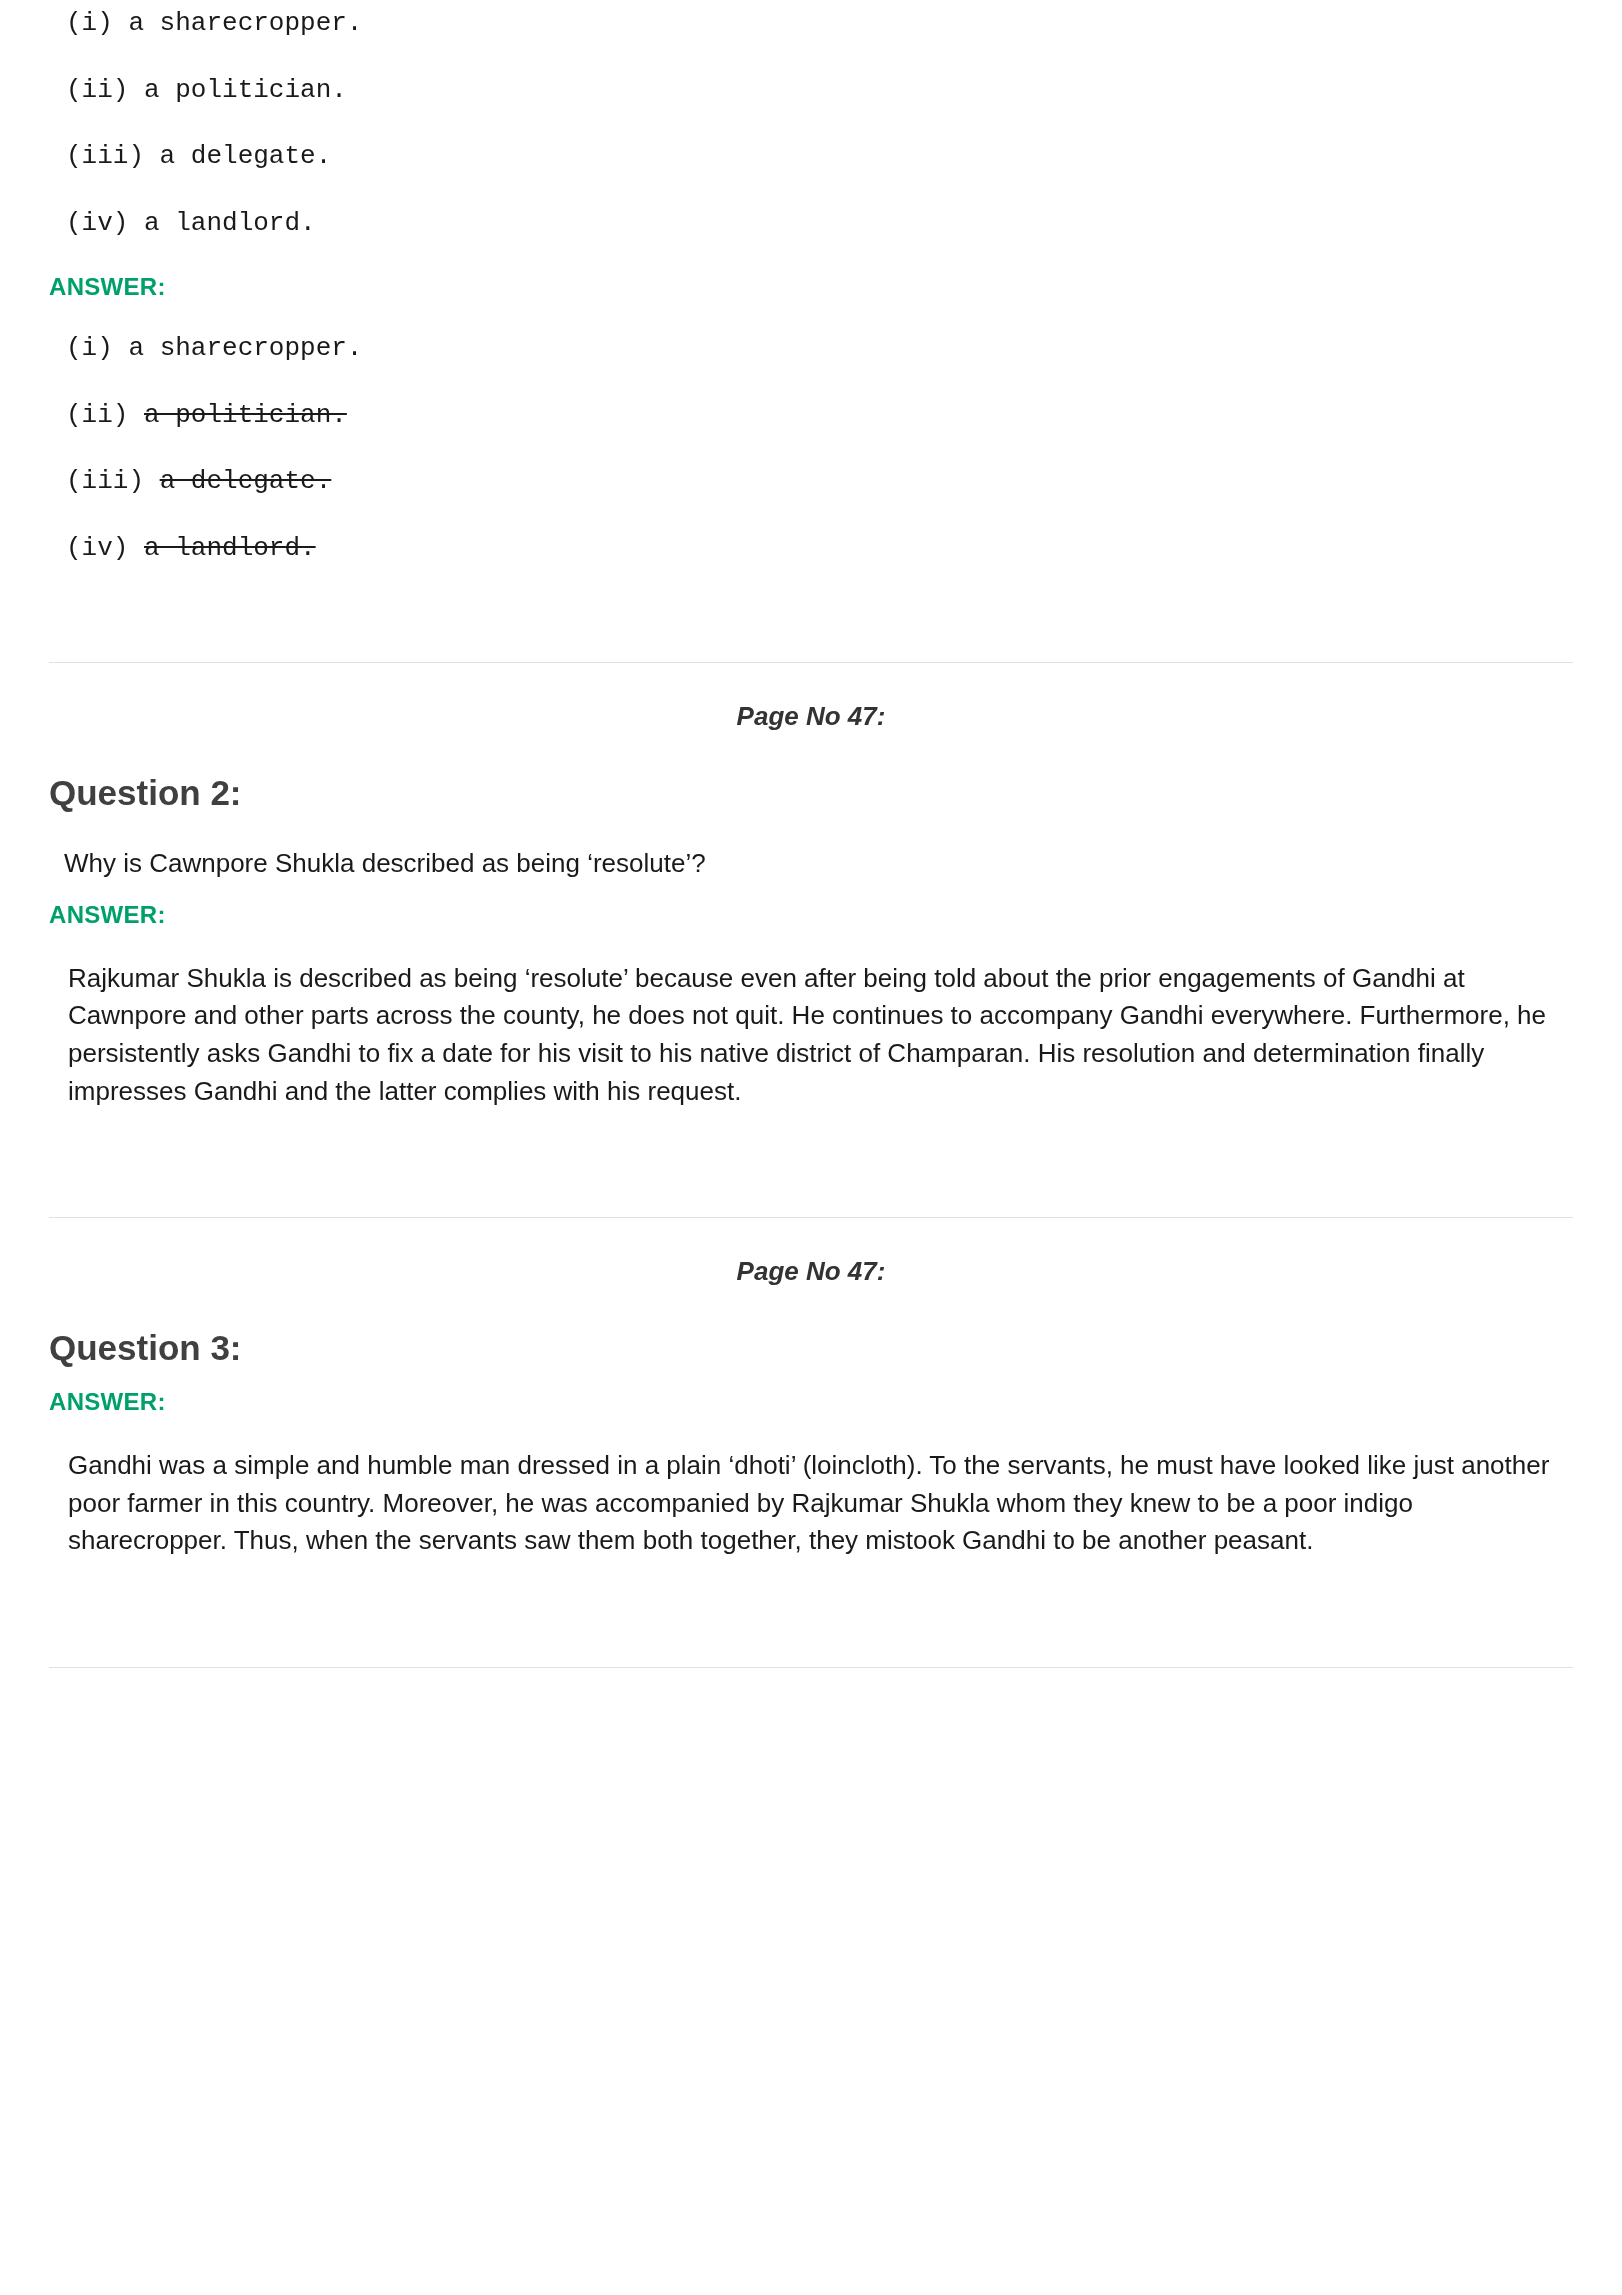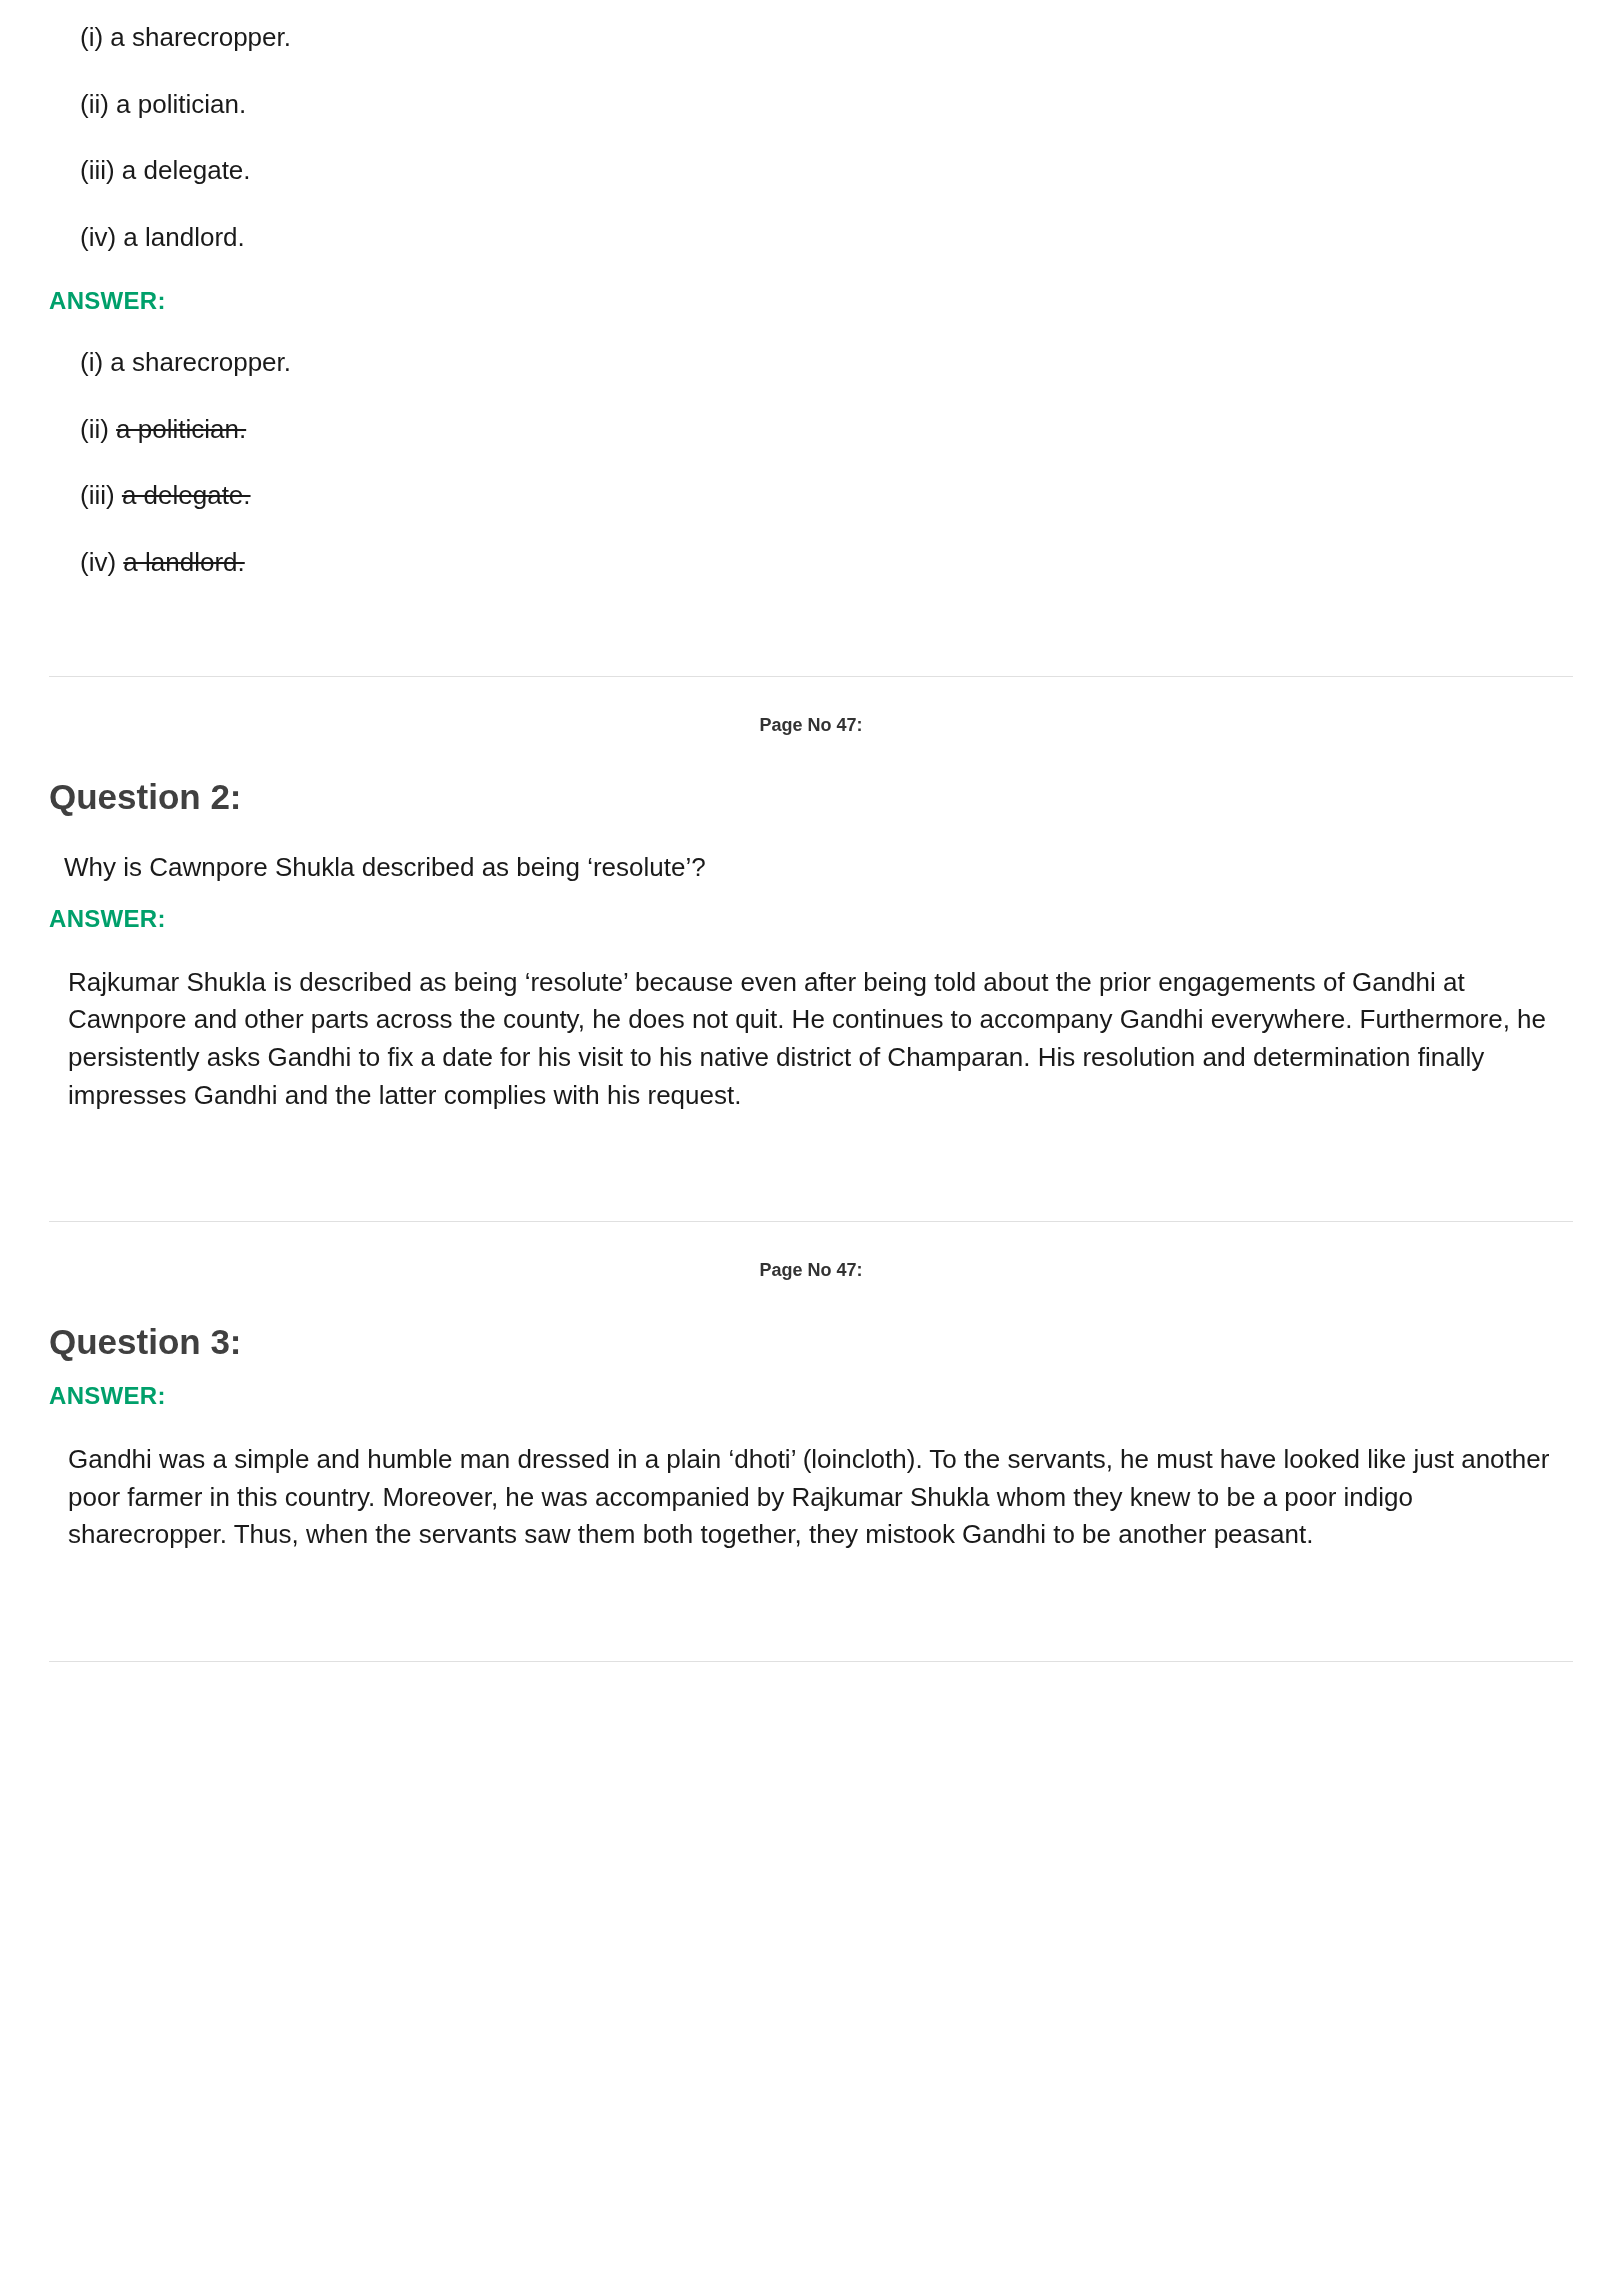--- a/index.html
+++ b/index.html
@@ -12,22 +12,23 @@
     color: #1a1a1a;
     width: 1622px;
     box-sizing: border-box;
   }
   .page {
     width: 1622px;
     box-sizing: border-box;
     padding: 0 49px 39px 49px;
   }
   .opt-list {
-    margin: 16px;
+    margin: 2px;
     padding: 0;
+    font-family: Liberation Mono, monospace;
   }
   .opt {
     font-size: 26px;
     line-height: 1.25;
     color: #1a1a1a;
     margin: 0 0 34px 0;
     padding-left: 15px;
   }
   .opt.first {
     padding-top: 5.2px;
@@ -42,24 +43,25 @@
     letter-spacing: 0.3px;
     margin: 19.6px 0 31px 0;
   }
   .divider {
     border-top: 1.3px solid #e0e0e0;
     margin: 38px 0 0 0;
     height: 0;
   }
   .page-no {
     text-align: center;
-    font-size: 18px;
+    font-size: 26px;
     font-weight: bold;
     color: #333333;
     margin: 38px 0 0 0;
+    font-style: italic;
   }
   .question-label {
     font-size: 35px;
     font-weight: bold;
     color: #404040;
     margin: 41px 0 0 0;
   }
   .question-text {
     font-size: 26px;
     line-height: 1.3;

